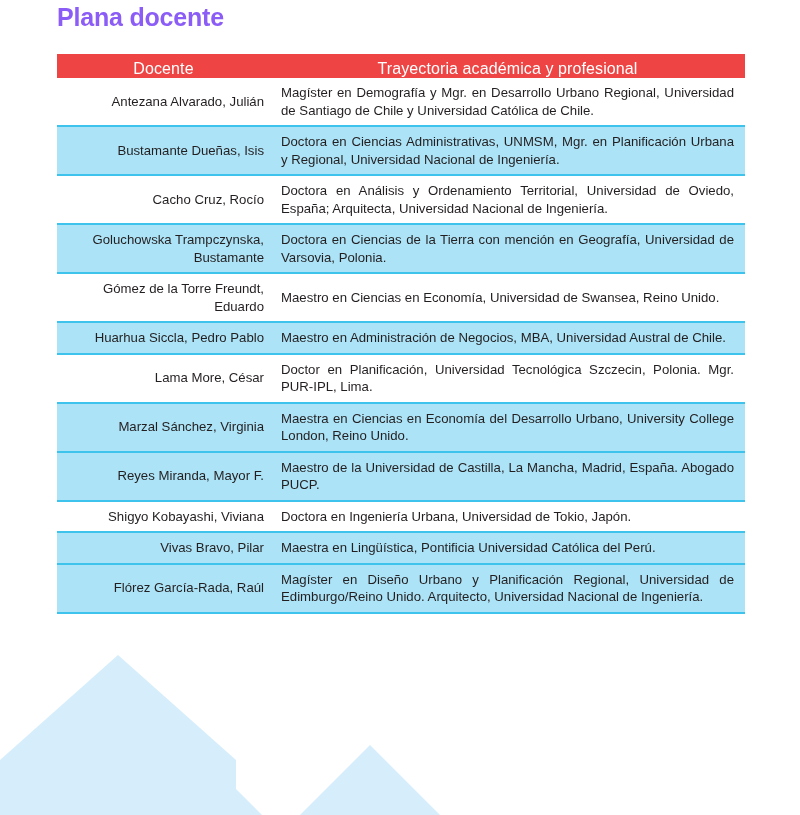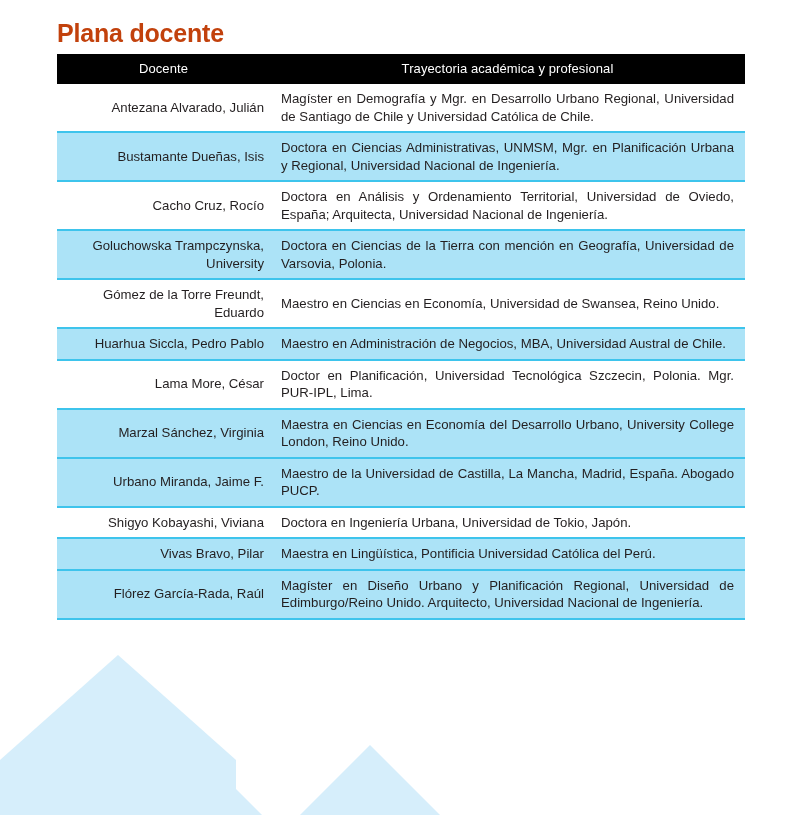--- a/index.html
+++ b/index.html
@@ -30,44 +30,44 @@
   
   #page {
     position: relative;
     z-index: 2;
     padding: 0;
   }
 
   #page-title {
     position: absolute;
     left: 57px;
-    top: 18px;
+    top: 2px;
     font-size: 25px;
     font-weight: bold;
-    color: #c2410c;
+    color: #8b5cf6;
     letter-spacing: -0.2px;
     line-height: 30px;
     white-space: nowrap;
   }
 
   #faculty-table {
     position: absolute;
     left: 57px;
     top: 54px;
     width: 688px;
     border-collapse: collapse;
     table-layout: fixed;
   }
 
   #faculty-table thead th {
-    background: #000000;
+    background: #ef4444;
     color: #ffffff;
     font-weight: normal;
-    font-size: 13px;
-    padding: 6px 4px 7px 4px;
+    font-size: 16px;
+    padding: 6px 4px 1px 4px;
     text-align: center;
     line-height: 17px;
     letter-spacing: 0.1px;
   }
 
   #faculty-table col.col-name { width: 213px; }
   #faculty-table col.col-traj { width: 475px; }
 
   #faculty-table tbody td {
     font-size: 13.2px;
@@ -136,41 +136,41 @@
         </tr>
         <tr class="shaded">
           <td class="name-cell">Bustamante Dueñas, Isis</td>
           <td class="traj-cell">Doctora en Ciencias Administrativas, UNMSM, Mgr. en Planificación Urbana y Regional, Universidad Nacional de Ingeniería.</td>
         </tr>
         <tr class="plain">
           <td class="name-cell">Cacho Cruz, Rocío</td>
           <td class="traj-cell">Doctora en Análisis y Ordenamiento Territorial, Universidad de Oviedo, España; Arquitecta, Universidad Nacional de Ingeniería.</td>
         </tr>
         <tr class="shaded">
-          <td class="name-cell">Goluchowska Trampczynska, University</td>
+          <td class="name-cell">Goluchowska Trampczynska, Bustamante</td>
           <td class="traj-cell">Doctora en Ciencias de la Tierra con mención en Geografía, Universidad de Varsovia, Polonia.</td>
         </tr>
         <tr class="plain">
           <td class="name-cell">Gómez de la Torre Freundt, Eduardo</td>
           <td class="traj-cell">Maestro en Ciencias en Economía, Universidad de Swansea, Reino Unido.</td>
         </tr>
         <tr class="shaded">
           <td class="name-cell">Huarhua Siccla, Pedro Pablo</td>
           <td class="traj-cell">Maestro en Administración de Negocios, MBA, Universidad Austral de Chile.</td>
         </tr>
         <tr class="plain">
           <td class="name-cell">Lama More, César</td>
           <td class="traj-cell">Doctor en Planificación, Universidad Tecnológica Szczecin, Polonia. Mgr. PUR-IPL, Lima.</td>
         </tr>
         <tr class="shaded">
           <td class="name-cell">Marzal Sánchez, Virginia</td>
           <td class="traj-cell">Maestra en Ciencias en Economía del Desarrollo Urbano, University College London, Reino Unido.</td>
         </tr>
         <tr class="shaded">
-          <td class="name-cell">Urbano Miranda, Jaime F.</td>
+          <td class="name-cell">Reyes Miranda, Mayor F.</td>
           <td class="traj-cell">Maestro de la Universidad de Castilla, La Mancha, Madrid, España. Abogado PUCP.</td>
         </tr>
         <tr class="plain">
           <td class="name-cell">Shigyo Kobayashi, Viviana</td>
           <td class="traj-cell">Doctora en Ingeniería Urbana, Universidad de Tokio, Japón.</td>
         </tr>
         <tr class="shaded">
           <td class="name-cell">Vivas Bravo, Pilar</td>
           <td class="traj-cell">Maestra en Lingüística, Pontificia Universidad Católica del Perú.</td>
         </tr>

